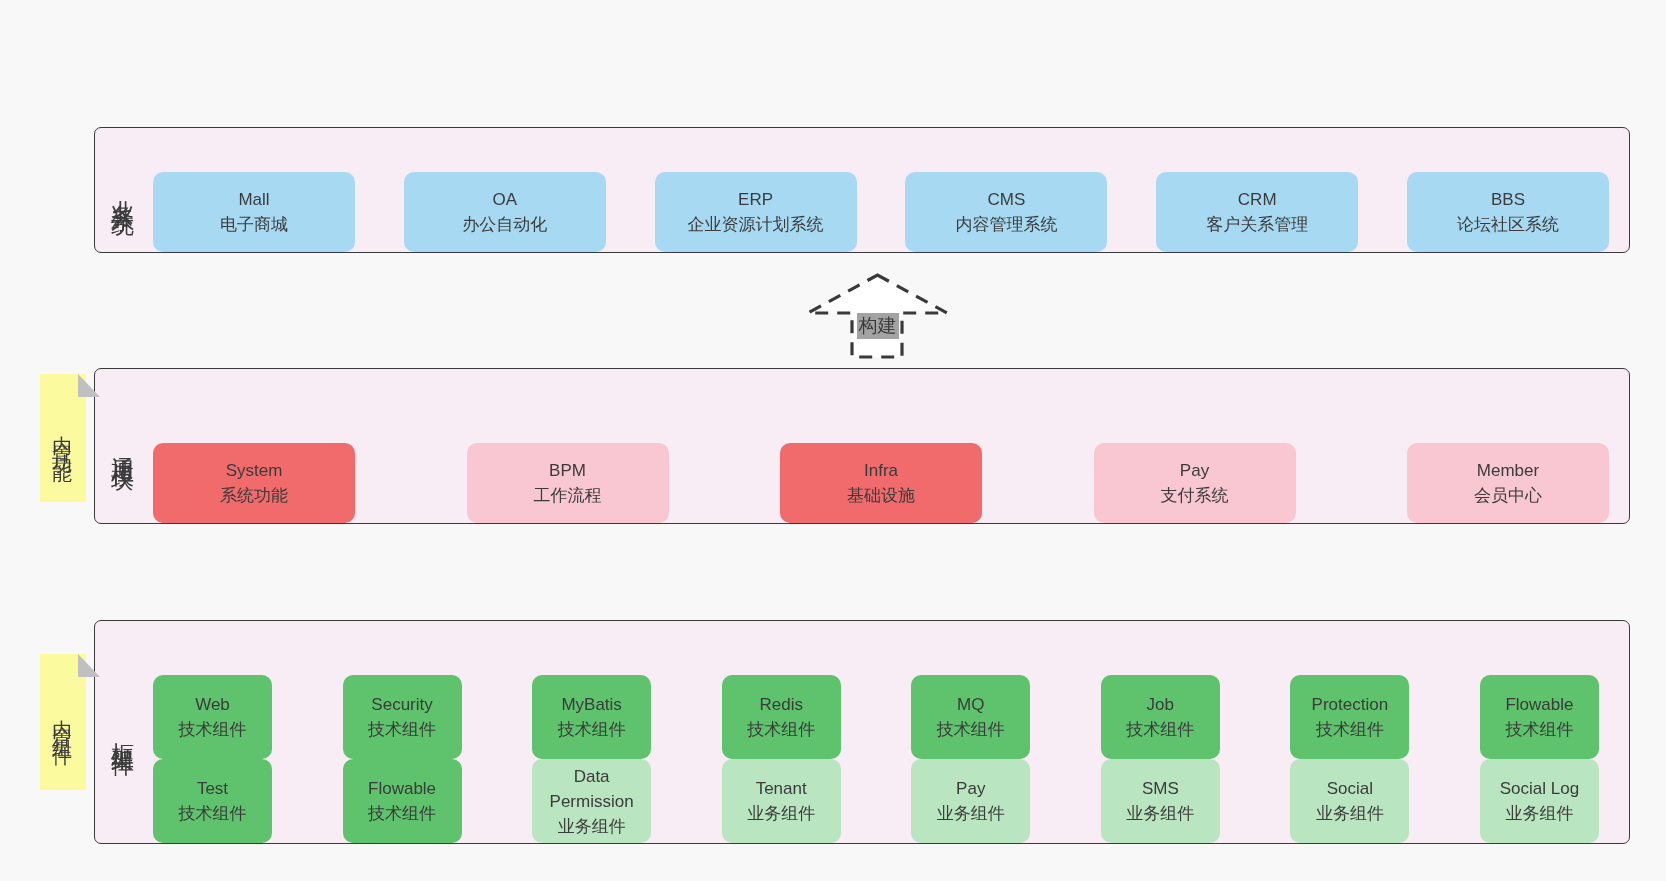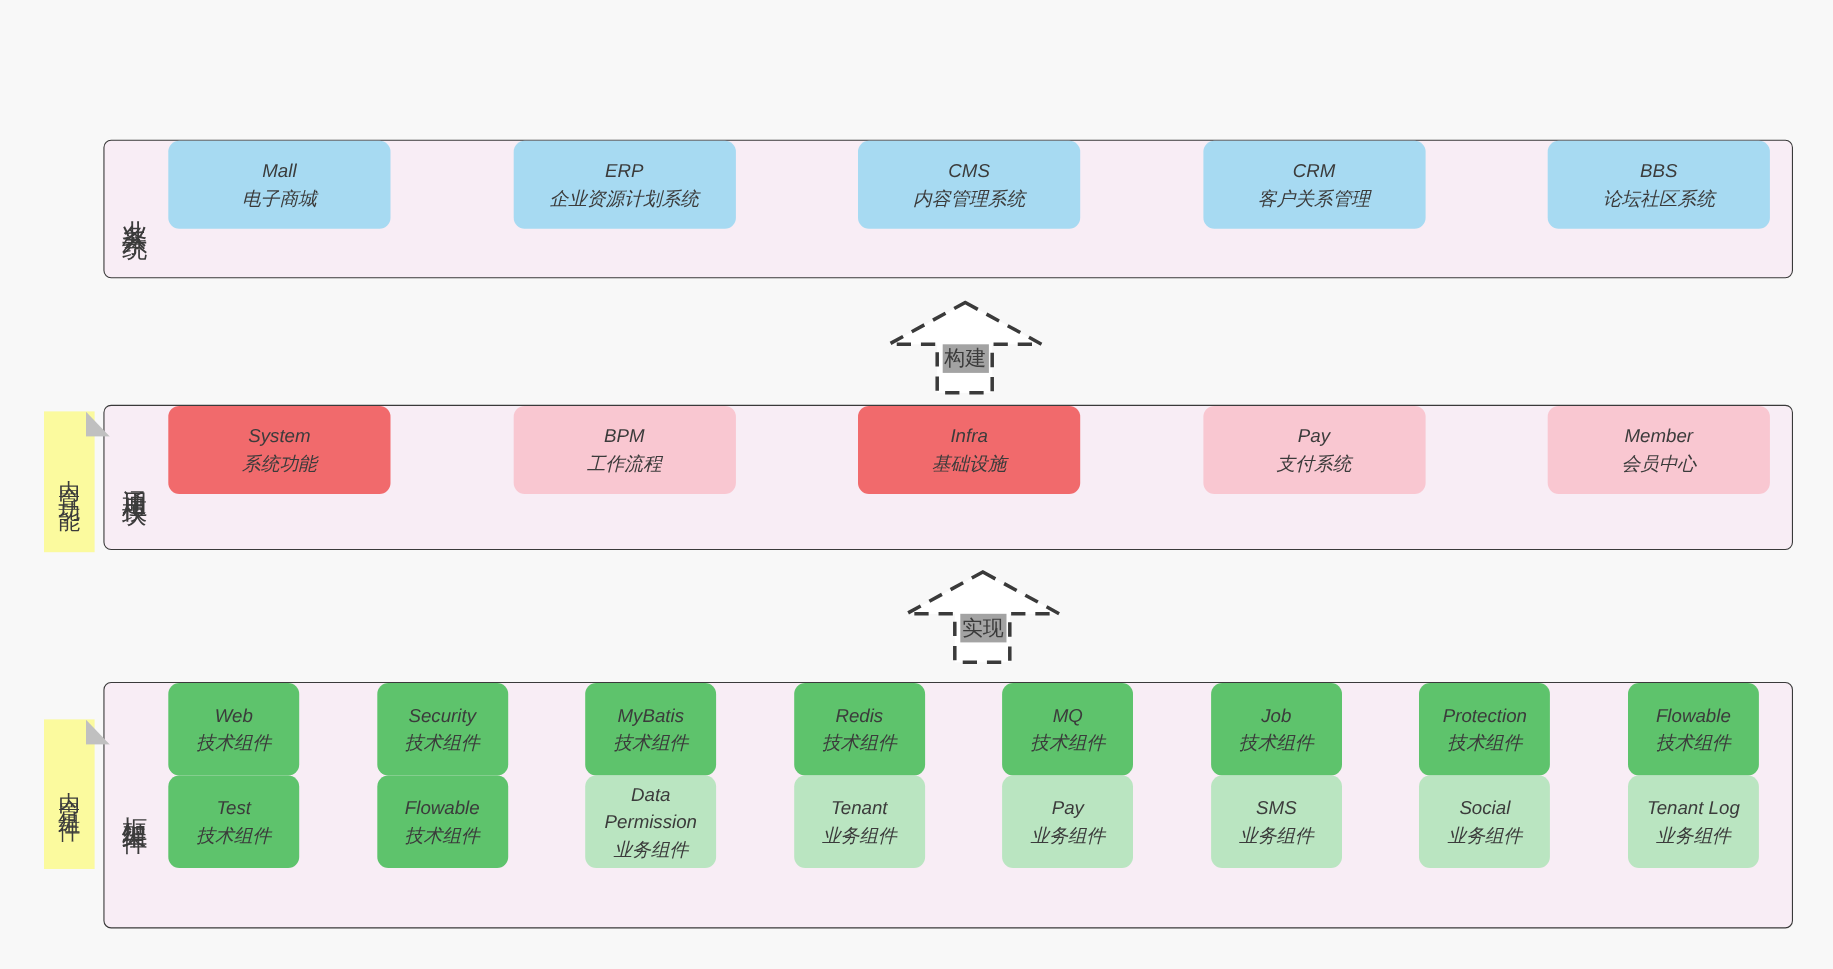--- a/index.html
+++ b/index.html
@@ -13,43 +13,42 @@
   
   .tier {
     position: absolute;
     left: 94px;
     width: 1536px;
     background: var(--c-panel, #f8edf5);
     border: 1.6px solid var(--c-border, #3a3a3a);
     border-radius: 7px;
   }
   .tier-1 { top: 127px; height: 126px; }
-  .tier-2 { top: 368px; height: 132px; }
+  .tier-2 { top: 368px; height: 156px; }
   .tier-3 { top: 620px; height: 224px; }
 
   .tier-label {
     position: absolute;
     left: 13px;
     top: 50%;
     transform: translateY(-50%);
     writing-mode: vertical-lr;
     text-orientation: upright;
     font-size: 23px;
     letter-spacing: 4px;
     color: var(--c-text, #3b3b3b);
     white-space: nowrap;
   }
 
   .tier-rows {
     position: absolute;
     left: 58px; right: 20px; top: 0; bottom: 0;
     display: flex;
     flex-direction: column;
-    justify-content: flex-start;
-    font-style: italic;
+    justify-content: flex-end;
   }
   .tier-3 .tier-rows { right: 30px; }
   .box-row {
     display: flex;
     justify-content: space-between;
     width: 100%;
   }
 
   .box {
     display: flex;
@@ -125,20 +124,24 @@
 
   <section class="tier tier-1">
     <div class="tier-label">业务系统</div>
     <div class="tier-rows">
         <div class="box-row">
           <div class="box blue">
             <div class="en">Mall</div>
             <div class="zh">电子商城</div>
           </div>
           <div class="box blue">
+            <div class="en">OA</div>
+            <div class="zh">办公自动化</div>
+          </div>
+          <div class="box blue">
             <div class="en">ERP</div>
             <div class="zh">企业资源计划系统</div>
           </div>
           <div class="box blue">
             <div class="en">CMS</div>
             <div class="zh">内容管理系统</div>
           </div>
           <div class="box blue">
             <div class="en">CRM</div>
             <div class="zh">客户关系管理</div>
@@ -183,26 +186,20 @@
             <div class="zh">支付系统</div>
           </div>
           <div class="box pink">
             <div class="en">Member</div>
             <div class="zh">会员中心</div>
           </div>
         </div>
       </div>
   </section>
 
-  <div class="arrow arrow-2">
-    <svg viewBox="0 0 143 86">
-      <path d="M71.5,2 L141,40 L96,40 L96,84 L46,84 L46,40 L2,40 Z" fill="#ffffff" stroke="#3a3a3a" stroke-width="3.2" stroke-dasharray="13 9" stroke-linejoin="miter"></path>
-    </svg>
-    <span class="arrow-label">实现</span>
-  </div>
 
   <div class="tab tab-2">
     <span class="tab-text">内置组件</span>
     <span class="tab-fold"></span>
   </div>
   <section class="tier tier-3">
     <div class="tier-label">框架组件</div>
     <div class="tier-rows">
         <div class="box-row">
           <div class="box green">
@@ -261,20 +258,20 @@
           </div>
           <div class="box greenLight">
             <div class="en">SMS</div>
             <div class="zh">业务组件</div>
           </div>
           <div class="box greenLight">
             <div class="en">Social</div>
             <div class="zh">业务组件</div>
           </div>
           <div class="box greenLight">
-            <div class="en">Tenant Log</div>
+            <div class="en">Social Log</div>
             <div class="zh">业务组件</div>
           </div>
         </div>
       </div>
   </section>
 
 </div>
 
 </body></html>

